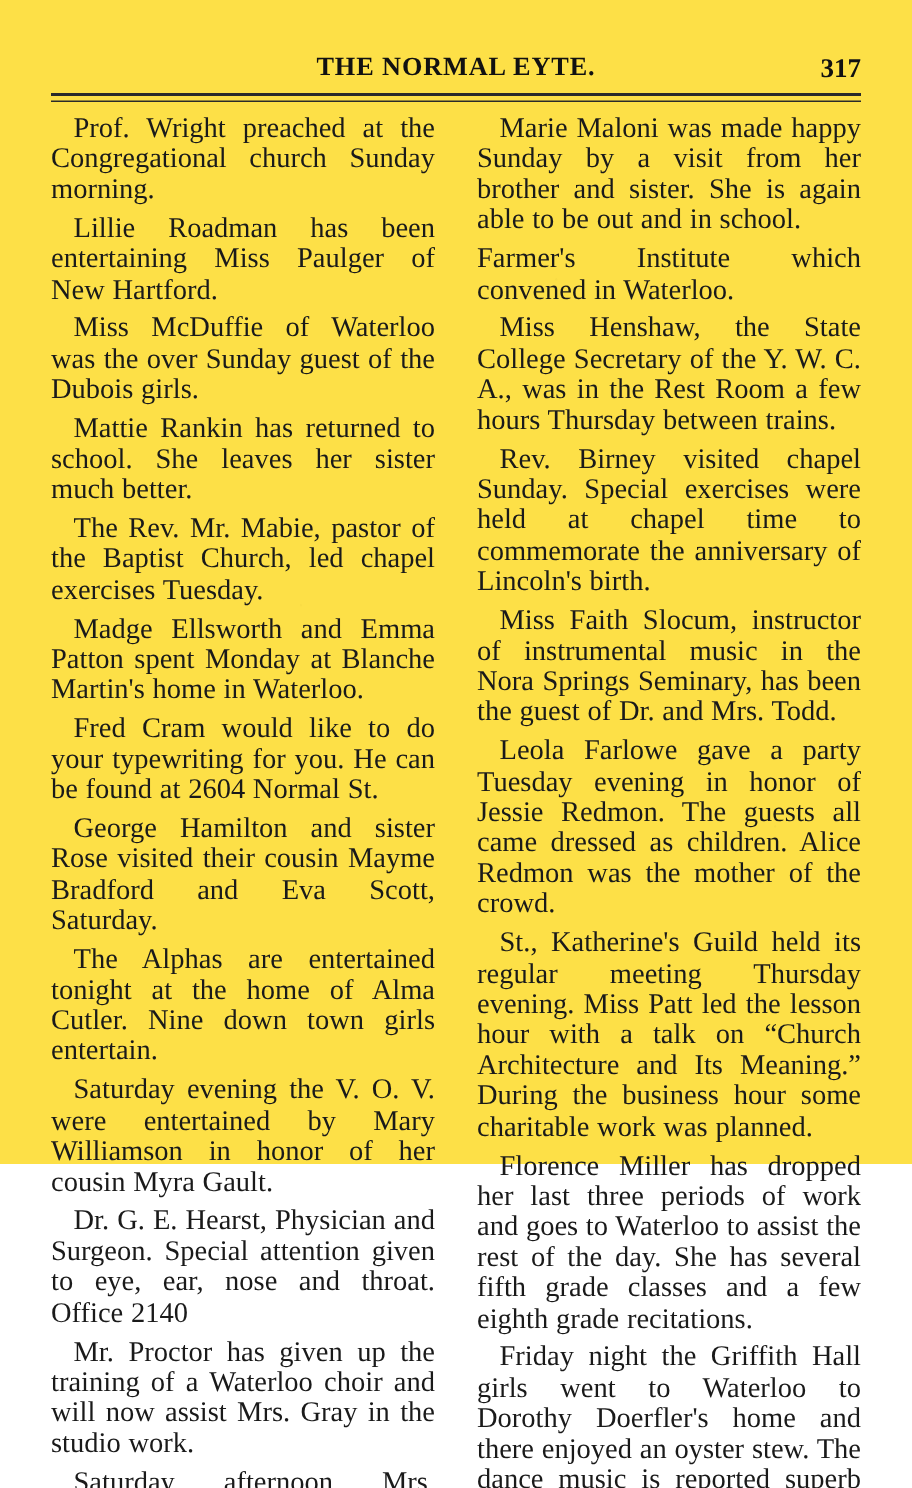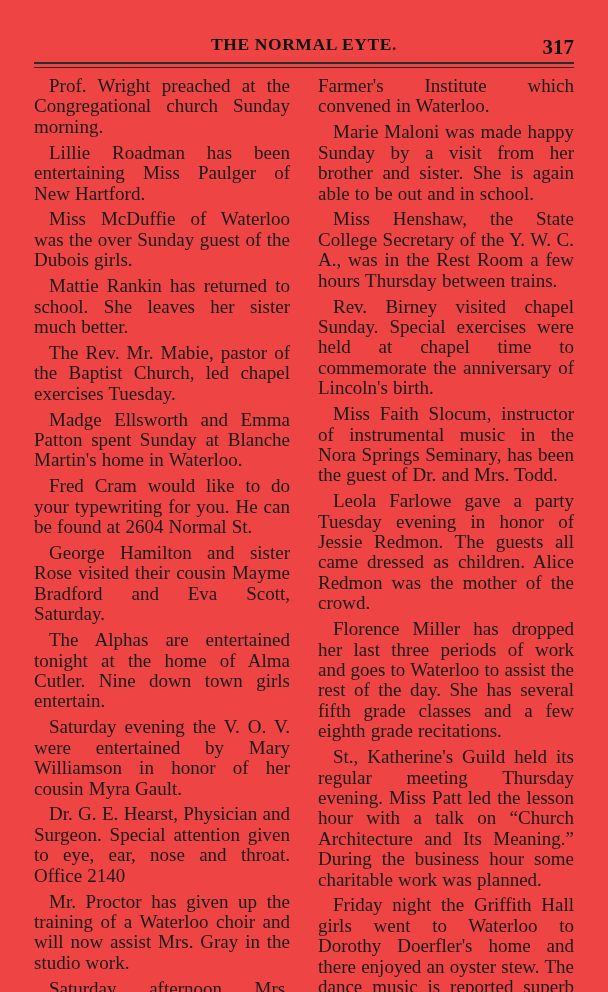--- a/index.html
+++ b/index.html
@@ -12,22 +12,22 @@
     height: 992px;
     font-family: "Liberation Serif", serif;
     color: #1b1b1b;
     position: relative;
     overflow: hidden;
   }
   .page {
     position: absolute;
     left: 0; top: 0;
     width: 608px;
-    height: 992px;
-    background: #ef4444;
+    height: 776px;
+    background: #fde047;
     text-decoration: underline;
   }
   .page-header {
     position: absolute;
     left: 34px;
     top: 34px;
     width: 540px;
     height: 30px;
   }
   .header-title {
@@ -35,21 +35,21 @@
     font-size: 17.5px;
     font-weight: bold;
     letter-spacing: 0.6px;
     color: #111;
     font-family: "Liberation Serif", serif;
   }
   .header-pageno {
     position: absolute;
     right: 0;
     top: 1px;
-    font-size: 21px;
+    font-size: 18px;
     font-weight: bold;
     color: #111;
   }
   .rule {
     position: absolute;
     left: 34px;
     width: 540px;
     background: #2a2a2a;
   }
   .rule-thick {
@@ -121,39 +121,39 @@
   <div class="rule rule-thin"></div>
 
   <div class="columns">
 
     <div class="col">
       <p class="para indent">Prof. Wright preached at the Congregational church Sunday morning.</p>
       <p class="para indent">Lillie Roadman has been entertaining Miss Paulger of New Hartford.</p>
       <p class="para indent">Miss McDuffie of Waterloo was the over Sunday guest of the Dubois girls.</p>
       <p class="para indent">Mattie Rankin has returned to school. She leaves her sister much better.</p>
       <p class="para indent">The Rev. Mr. Mabie, pastor of the Baptist Church, led chapel exercises Tuesday.</p>
-      <p class="para indent">Madge Ellsworth and Emma Patton spent Sunday at Blanche Martin's home in Waterloo.</p>
+      <p class="para indent">Madge Ellsworth and Emma Patton spent Monday at Blanche Martin's home in Waterloo.</p>
       <p class="para indent">Fred Cram would like to do your typewriting for you. He can be found at 2604 Normal St.</p>
       <p class="para indent">George Hamilton and sister Rose visited their cousin Mayme Bradford and Eva Scott, Saturday.</p>
       <p class="para indent">The Alphas are entertained tonight at the home of Alma Cutler. Nine down town girls entertain.</p>
       <p class="para indent">Saturday evening the V. O. V. were entertained by Mary Williamson in honor of her cousin Myra Gault.</p>
       <p class="para indent">Dr. G. E. Hearst, Physician and Surgeon. Special attention given to eye, ear, nose and throat. Office 2140</p>
       <p class="para indent">Mr. Proctor has given up the training of a Waterloo choir and will now assist Mrs. Gray in the studio work.</p>
       <p class="para indent">Saturday afternoon Mrs. McMahon addressed the Woman's Section of the</p>
     </div>
 
     <div class="col">
+      <p class="para indent">Marie Maloni was made happy Sunday by a visit from her brother and sister. She is again able to be out and in school.</p>
       <p class="para noindent">Farmer's Institute which convened in Waterloo.</p>
-      <p class="para indent">Marie Maloni was made happy Sunday by a visit from her brother and sister. She is again able to be out and in school.</p>
       <p class="para indent">Miss Henshaw, the State College Secretary of the Y. W. C. A., was in the Rest Room a few hours Thursday between trains.</p>
       <p class="para indent">Rev. Birney visited chapel Sunday. Special exercises were held at chapel time to commemorate the anniversary of Lincoln's birth.</p>
       <p class="para indent">Miss Faith Slocum, instructor of instrumental music in the Nora Springs Seminary, has been the guest of Dr. and Mrs. Todd.</p>
       <p class="para indent">Leola Farlowe gave a party Tuesday evening in honor of Jessie Redmon. The guests all came dressed as children. Alice Redmon was the mother of the crowd.</p>
+      <p class="para indent">St., Katherine's Guild held its regular meeting Thursday evening. Miss Patt led the lesson hour with a talk on “Church Architecture and Its Meaning.” During the business hour some charitable work was planned.</p>
       <p class="para indent">Florence Miller has dropped her last three periods of work and goes to Waterloo to assist the rest of the day. She has several fifth grade classes and a few eighth grade recitations.</p>
-      <p class="para indent">St., Katherine's Guild held its regular meeting Thursday evening. Miss Patt led the lesson hour with a talk on “Church Architecture and Its Meaning.” During the business hour some charitable work was planned.</p>
       <p class="para indent">Friday night the Griffith Hall girls went to Waterloo to Dorothy Doerfler's home and there enjoyed an oyster stew. The dance music is reported superb and the leaders of the cotillion were more than usually charming, so 'tis said.</p>
       <p class="para indent">The state geological assist will with in a few days publish the geological survey of Black Hawk county which</p>
     </div>
 
   </div>
 
   <div class="footer-space"></div>
   <div class="speckle"></div>
 </div>
 

